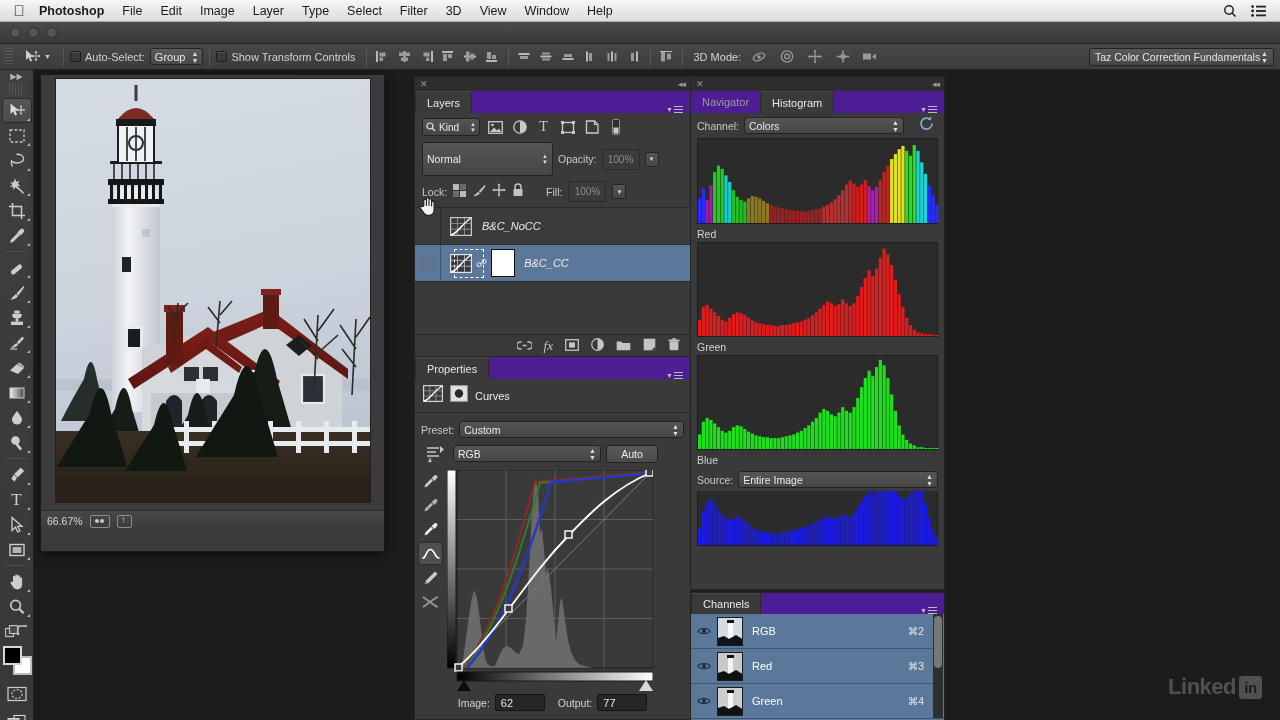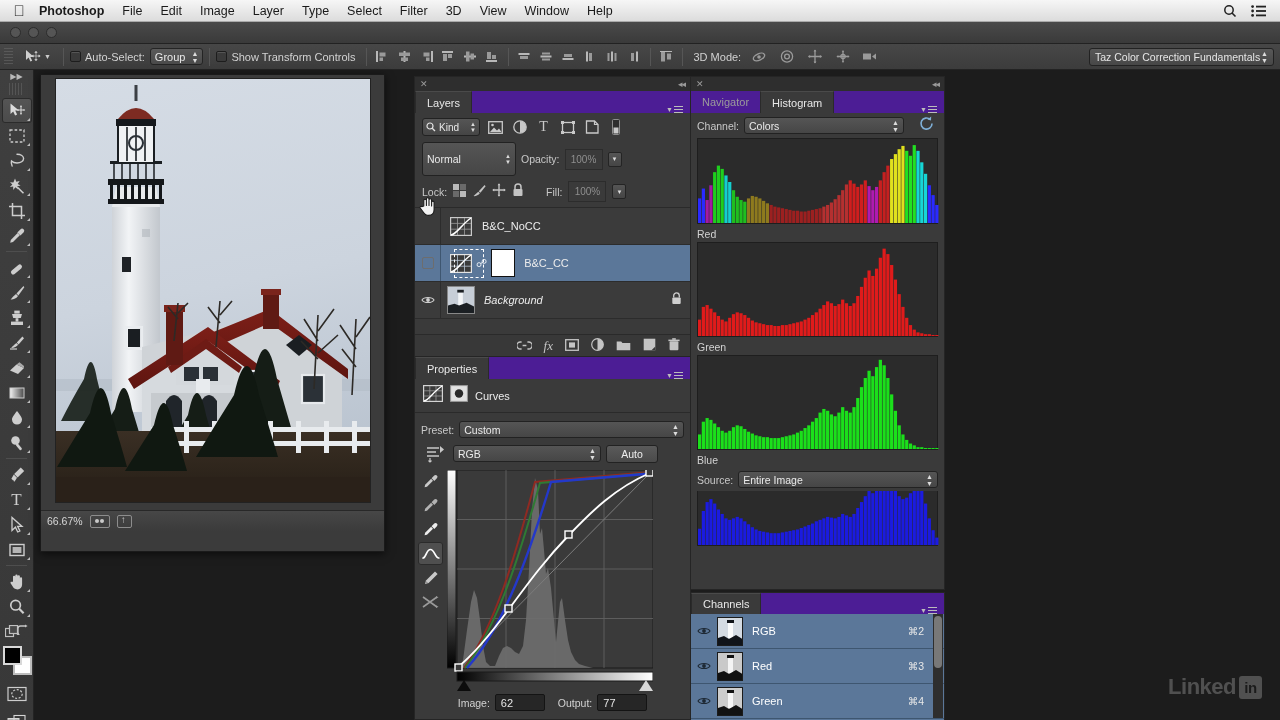--- a/index.html
+++ b/index.html
@@ -123,41 +123,41 @@
 
   
   #layers-panel{ left:414px; top:76px; width:277px; height:281px; }
   .filterrow{ display:flex; align-items:center; gap:7px; padding:5px 7px 4px; }
   .kindsel{ width:58px; height:18px; background:linear-gradient(#555,#454545);
     border:1px solid #222; border-radius:3px; display:flex; align-items:center;
     padding:0 3px; gap:3px; font-size:10px; color:#e8e8e8; }
   .kind-ic{ display:flex; align-items:center; }
   .fic{ width:17px; height:17px; display:flex; align-items:center; justify-content:center; }
   .blendrow{ display:flex; align-items:center; gap:5px; padding:2px 7px; }
-  .blendsel{ width:94px; height:17px; background:linear-gradient(#555,#464646);
+  .blendsel{ width:131px; height:17px; background:linear-gradient(#555,#464646);
     border:1px solid #222; border-radius:3px; display:flex; align-items:center;
     padding:16px 4px; font-size:10.5px; color:#eaeaea; }
   .opval{ width:38px; height:21px; background:#3a3a3a; border:1px solid #2c2c2c;
     font-size:10px; color:#8f8f8f; display:flex; align-items:center; justify-content:center; }
   .spin{ width:14px; height:15px; background:linear-gradient(#555,#454545);
     border:1px solid #242424; border-radius:2px; display:flex; align-items:center;
     justify-content:center; font-size:6px; color:#ddd; }
   .lockrow{ display:flex; align-items:center; gap:6px; padding:3px 7px 5px; }
   .layer-list{ border-top:1px solid #2a2a2a; }
   .layer-row{ height:37px; display:flex; align-items:center; border-bottom:1px solid #2c2c2c;
     background:#3b3b3b; position:relative; }
   .layer-row.sel{ background:#5b7799; }
   .eyecol{ width:26px; height:100%; display:flex; align-items:center; justify-content:center;
     border-right:1px solid #2c2c2c; }
   .eyebox{ width:12px; height:12px; border:1px solid #6d6d6d; border-radius:2px; }
   .lthumb{ width:28px; height:28px; background:#222; border:1px solid #888; margin-left:6px;
     display:flex; align-items:center; justify-content:center; overflow:hidden; }
   .adjthumb{ width:24px; height:22px; display:flex; align-items:center; justify-content:center; }
   .maskthumb{ width:24px; height:28px; background:#fff; border:1px solid #111; margin-left:4px; }
-  .lname{ font-size:11px; color:#ececec; margin-left:9px; }
+  .lname{ font-size:11px; color:#ececec; margin-left:9px;font-style:italic; }
   .lname.italic{ font-style:italic; }
   .locklayer{ margin-left:auto; margin-right:8px; }
   .sel-frame{ position:absolute; left:39px; top:4px; width:30px; height:29px;
     border:1px dashed #fff; pointer-events:none; }
   .layer-footer{ position:absolute; left:0; bottom:0; width:100%; height:22px;
     background:#383838; border-top:1px solid #2a2a2a; display:flex; align-items:center;
     justify-content:flex-end; gap:12px; padding-right:10px; }
 
   
   #props-panel{ left:414px; top:356px; width:277px; height:364px; }
@@ -887,43 +887,20 @@
               <line x1="1" y1="12.2" x2="21" y2="12.2" stroke="#b6c4d3" stroke-width=".8"></line>
               <path d="M1 18 C7 17 11 8 21 1" fill="none" stroke="#fff" stroke-width="1.5"></path>
             </svg>
         </div>
         <span style="font-size:11px;color:#e8eef5;margin-left:3px;">☍</span>
         <div class="maskthumb"></div>
         <div class="lname">B&amp;C_CC</div>
         <div class="sel-frame"></div>
       </div>
 
-      <div class="layer-row">
-        <div class="eyecol">
-          <svg width="14" height="10" viewBox="0 0 14 10">
-            <path d="M1 5 C3 1.6 11 1.6 13 5 C11 8.4 3 8.4 1 5 Z" fill="none" stroke="#cfcfcf" stroke-width="1.1"></path>
-            <circle cx="7" cy="5" r="1.9" fill="#cfcfcf"></circle>
-            </svg>
-        </div>
-        <div class="lthumb">
-          <svg width="28" height="28" viewBox="0 0 28 28">
-              <rect width="28" height="28" fill="#c7ced7"></rect>
-              <rect x="11" y="5" width="5" height="15" fill="#f2f4f6"></rect>
-              <rect x="10" y="3" width="7" height="3" fill="#1b1f23"></rect>
-              <path d="M0 20 L7 18 L12 20 L20 17 L28 21 L28 28 L0 28 Z" fill="#1b1f23"></path>
-            </svg>
-        </div>
-        <div class="lname italic">Background</div>
-        <span class="locklayer">
-          <svg width="11" height="13" viewBox="0 0 11 13">
-              <path d="M2.7 5.4 V3.7 a2.8 2.8 0 0 1 5.6 0 V5.4" fill="none" stroke="#cfcfcf" stroke-width="1.3"></path>
-              <rect x="1.3" y="5.4" width="8.4" height="6.6" rx="1" fill="#cfcfcf"></rect>
-            </svg>
-        </span>
-      </div>
     </div>
 
     <div class="layer-footer">
       <span><svg width="15" height="11" viewBox="0 0 15 11">
             <path d="M5.6 5.5 H9.4 M4.6 2 H3.3 a3.5 3.5 0 0 0 0 7 H4.6 M10.4 2 H11.7 a3.5 3.5 0 0 1 0 7 H10.4" fill="none" stroke="#c4c4c4" stroke-width="1.3"></path>
           </svg></span>
       <span style="font-family:'Liberation Serif',serif;font-style:italic;font-size:13px;color:#c4c4c4;">fx</span>
       <span><svg width="14" height="12" viewBox="0 0 14 12">
             <rect x="0.7" y="0.7" width="12.6" height="10.6" fill="none" stroke="#c4c4c4" stroke-width="1.3"></rect>
             <rect x="4" y="3.4" width="6" height="5.2" fill="#c4c4c4"></rect>

